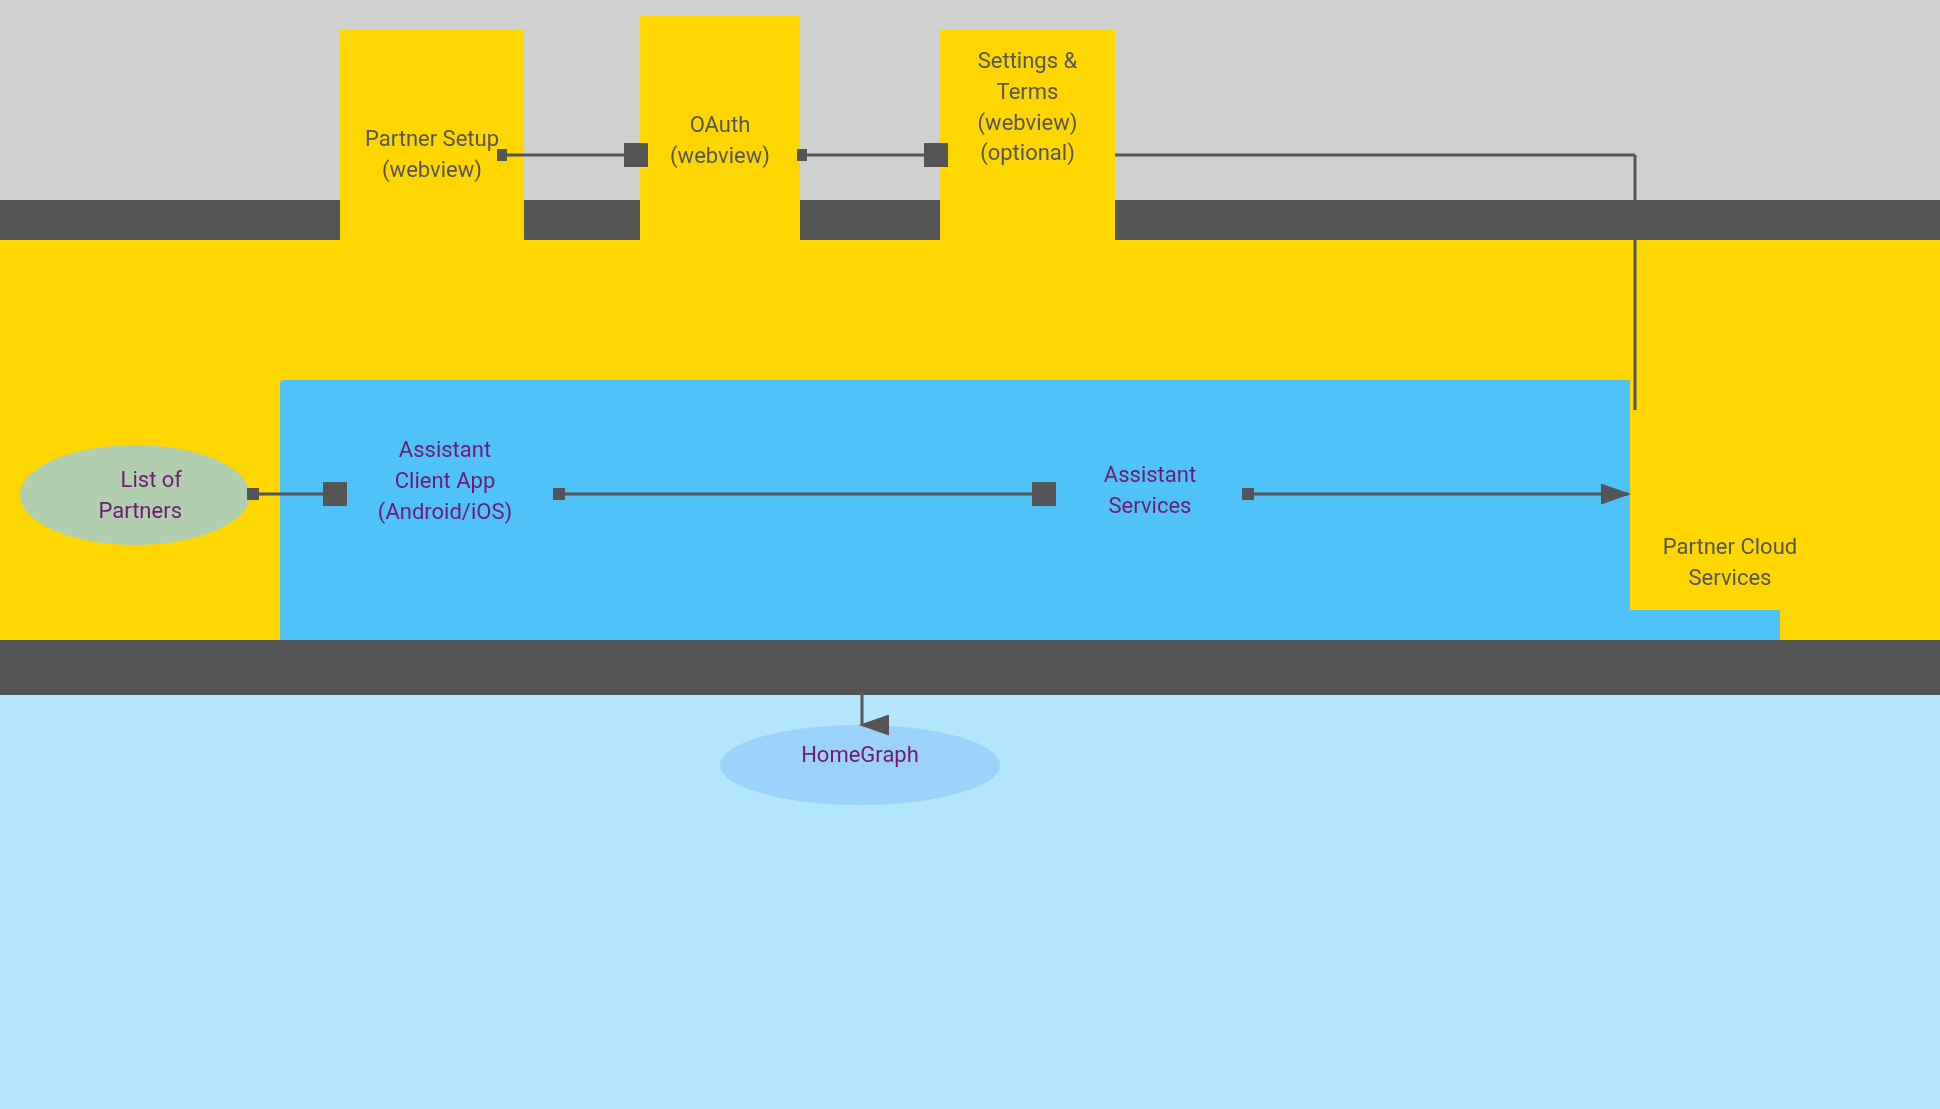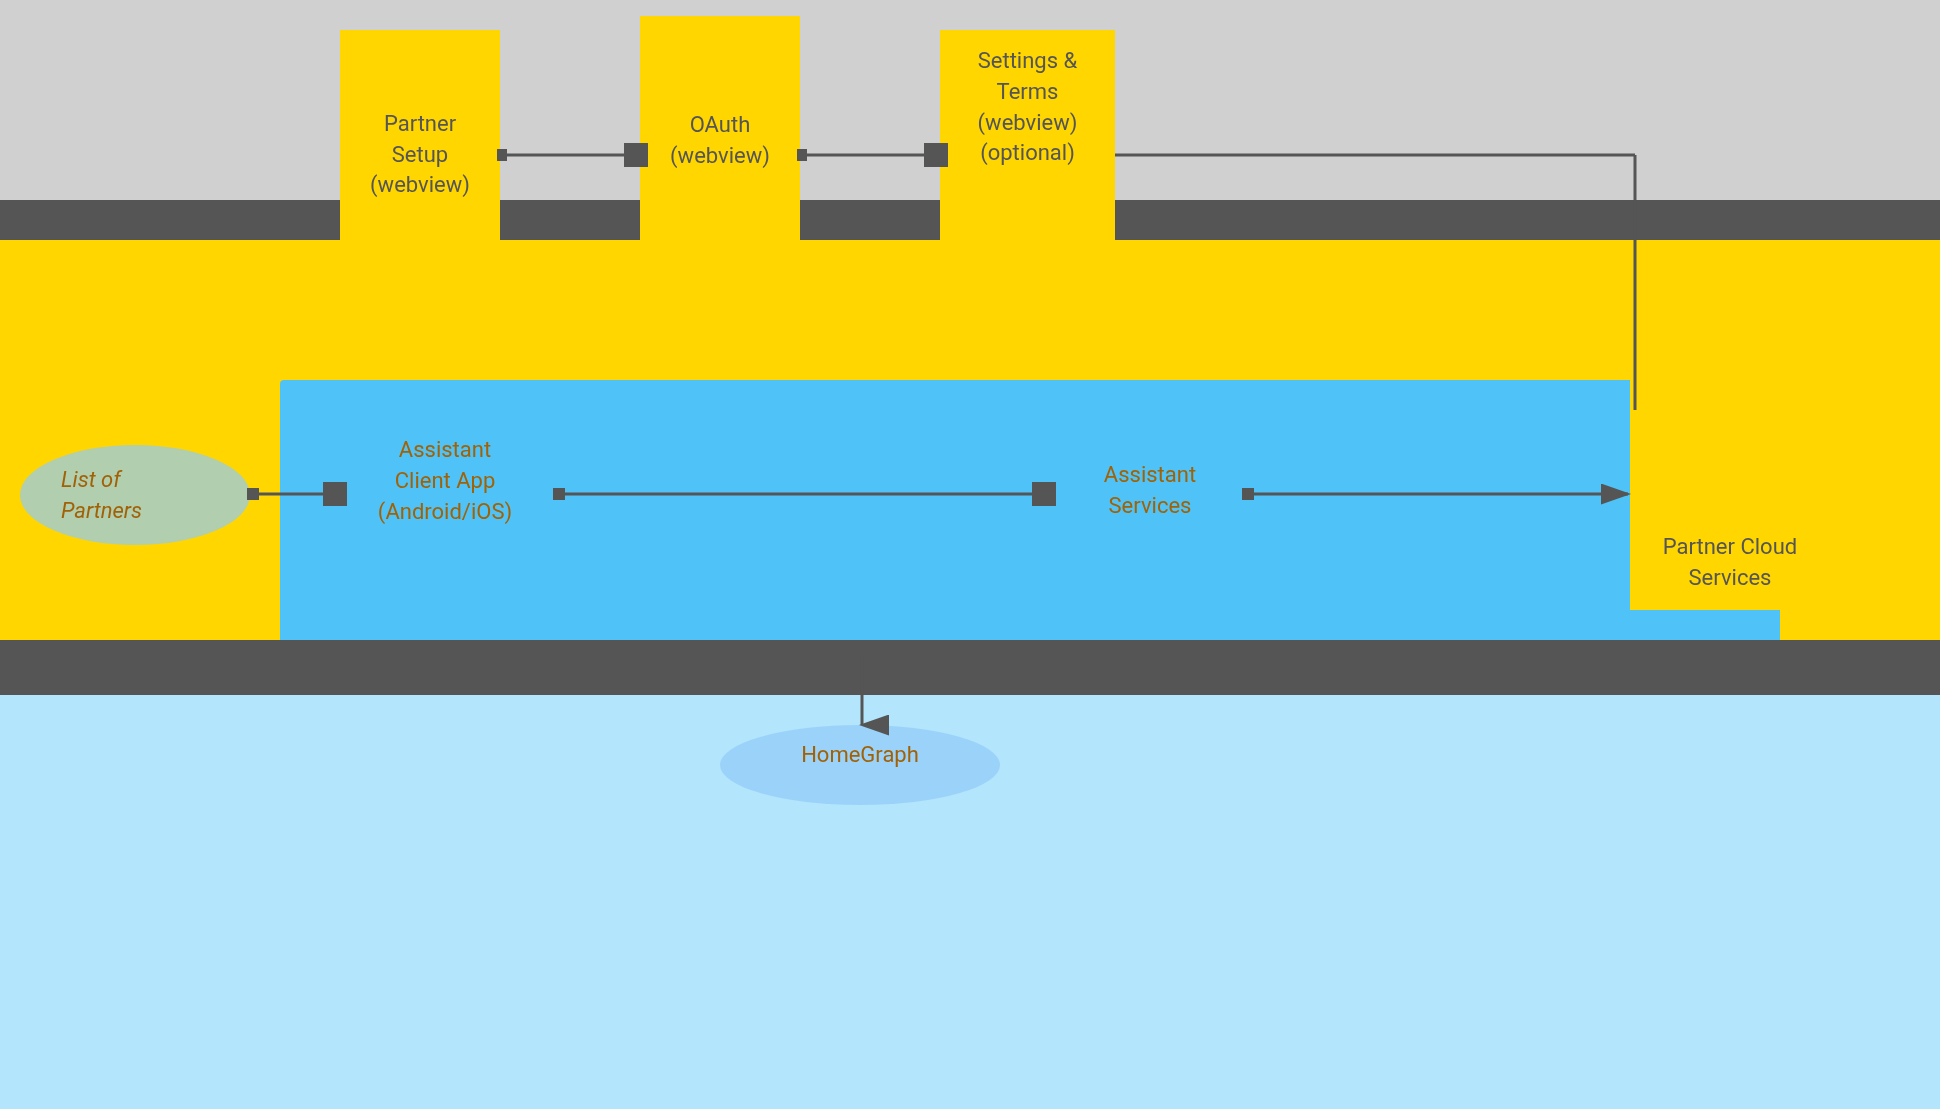--- a/index.html
+++ b/index.html
@@ -84,21 +84,21 @@
       font-size: 22px;
       color: #555;
       font-weight: 400;
       line-height: 1.4;
       z-index: 10;
     }
 
     .box-partner-setup {
       top: 30px;
       left: 340px;
-      width: 160px;
+      width: 184px;
       height: 250px;
       display: flex;
       align-items: center;
       justify-content: center;
     }
 
     .box-oauth {
       top: 16px;
       left: 640px;
       width: 160px;
@@ -126,32 +126,31 @@
       display: flex;
       align-items: flex-end;
       justify-content: center;
       z-index: 15;
     }
 
     
     .label {
       position: absolute;
       font-size: 22px;
-      color: #a16207;
+      color: #701a75;
       font-weight: 400;
       z-index: 25;
       line-height: 1.4;
     }
 
     .label-list-partners {
       top: 465px;
-      left: 61px;
-      text-align: left;
+      left: 42px;
+      text-align: right;
       width: 140px;
-      font-style: italic;
     }
 
     .label-assistant-client {
       top: 435px;
       left: 345px;
       text-align: center;
       width: 200px;
     }
 
     .label-assistant-services {

